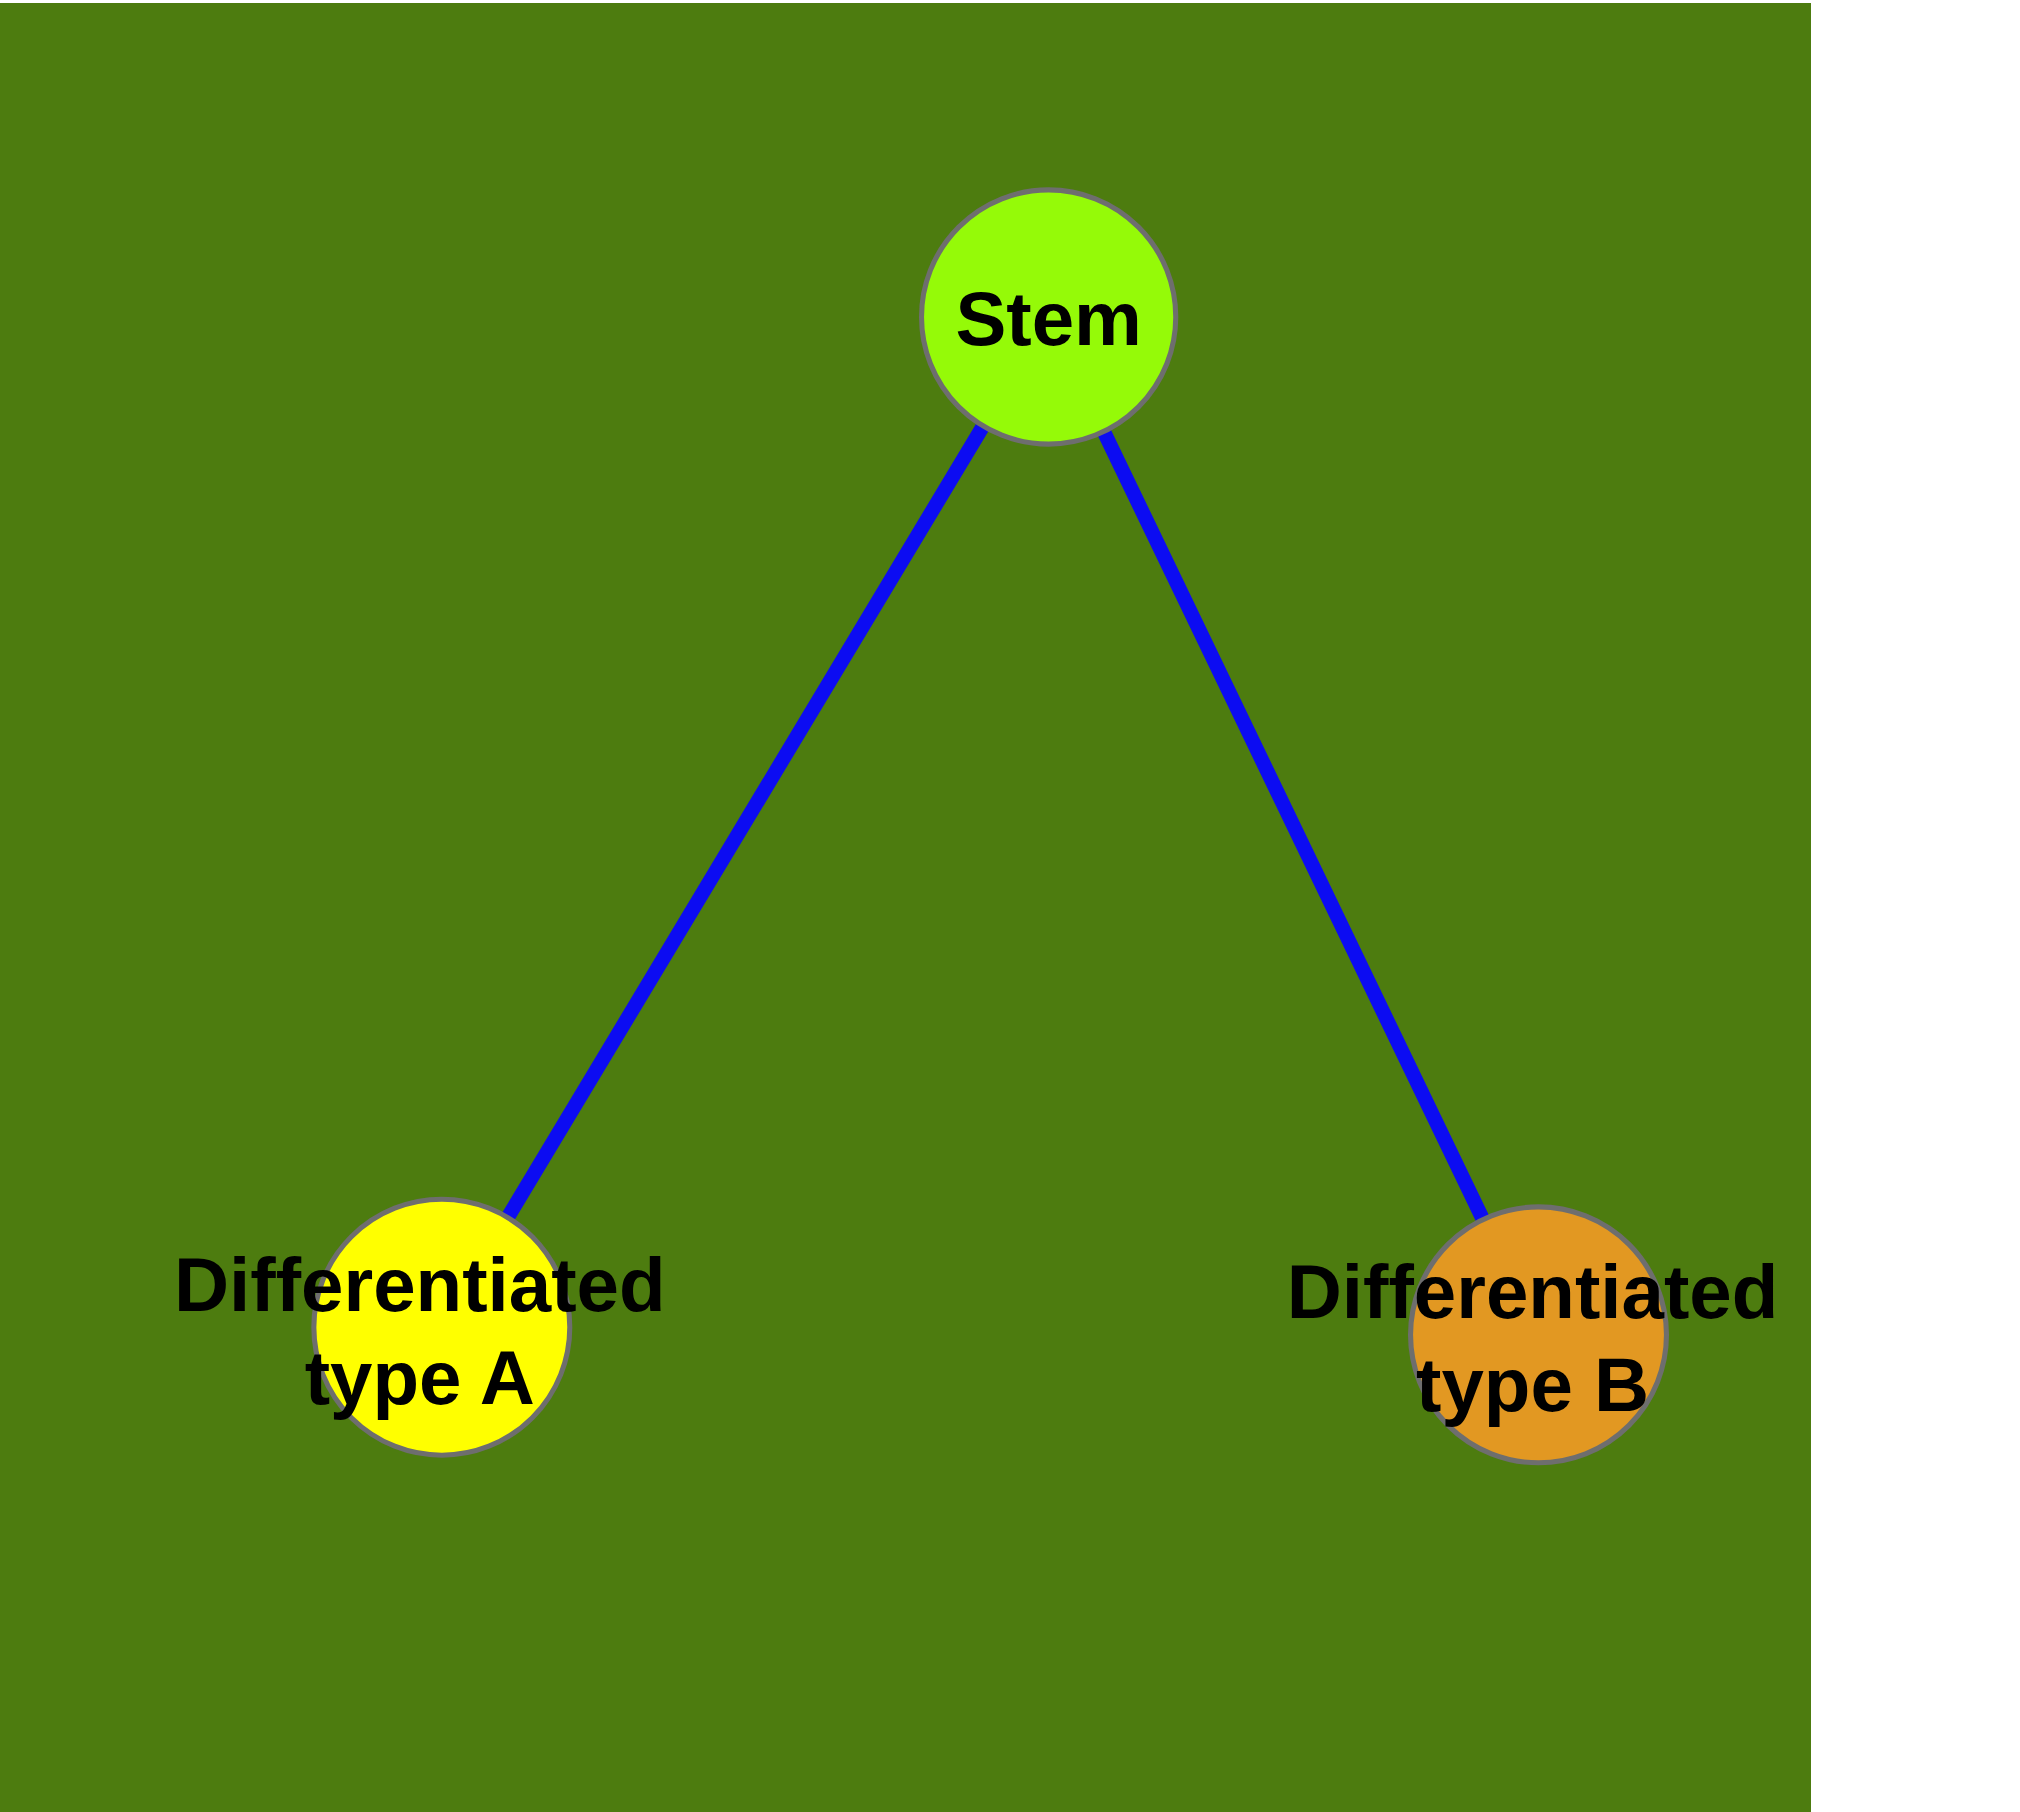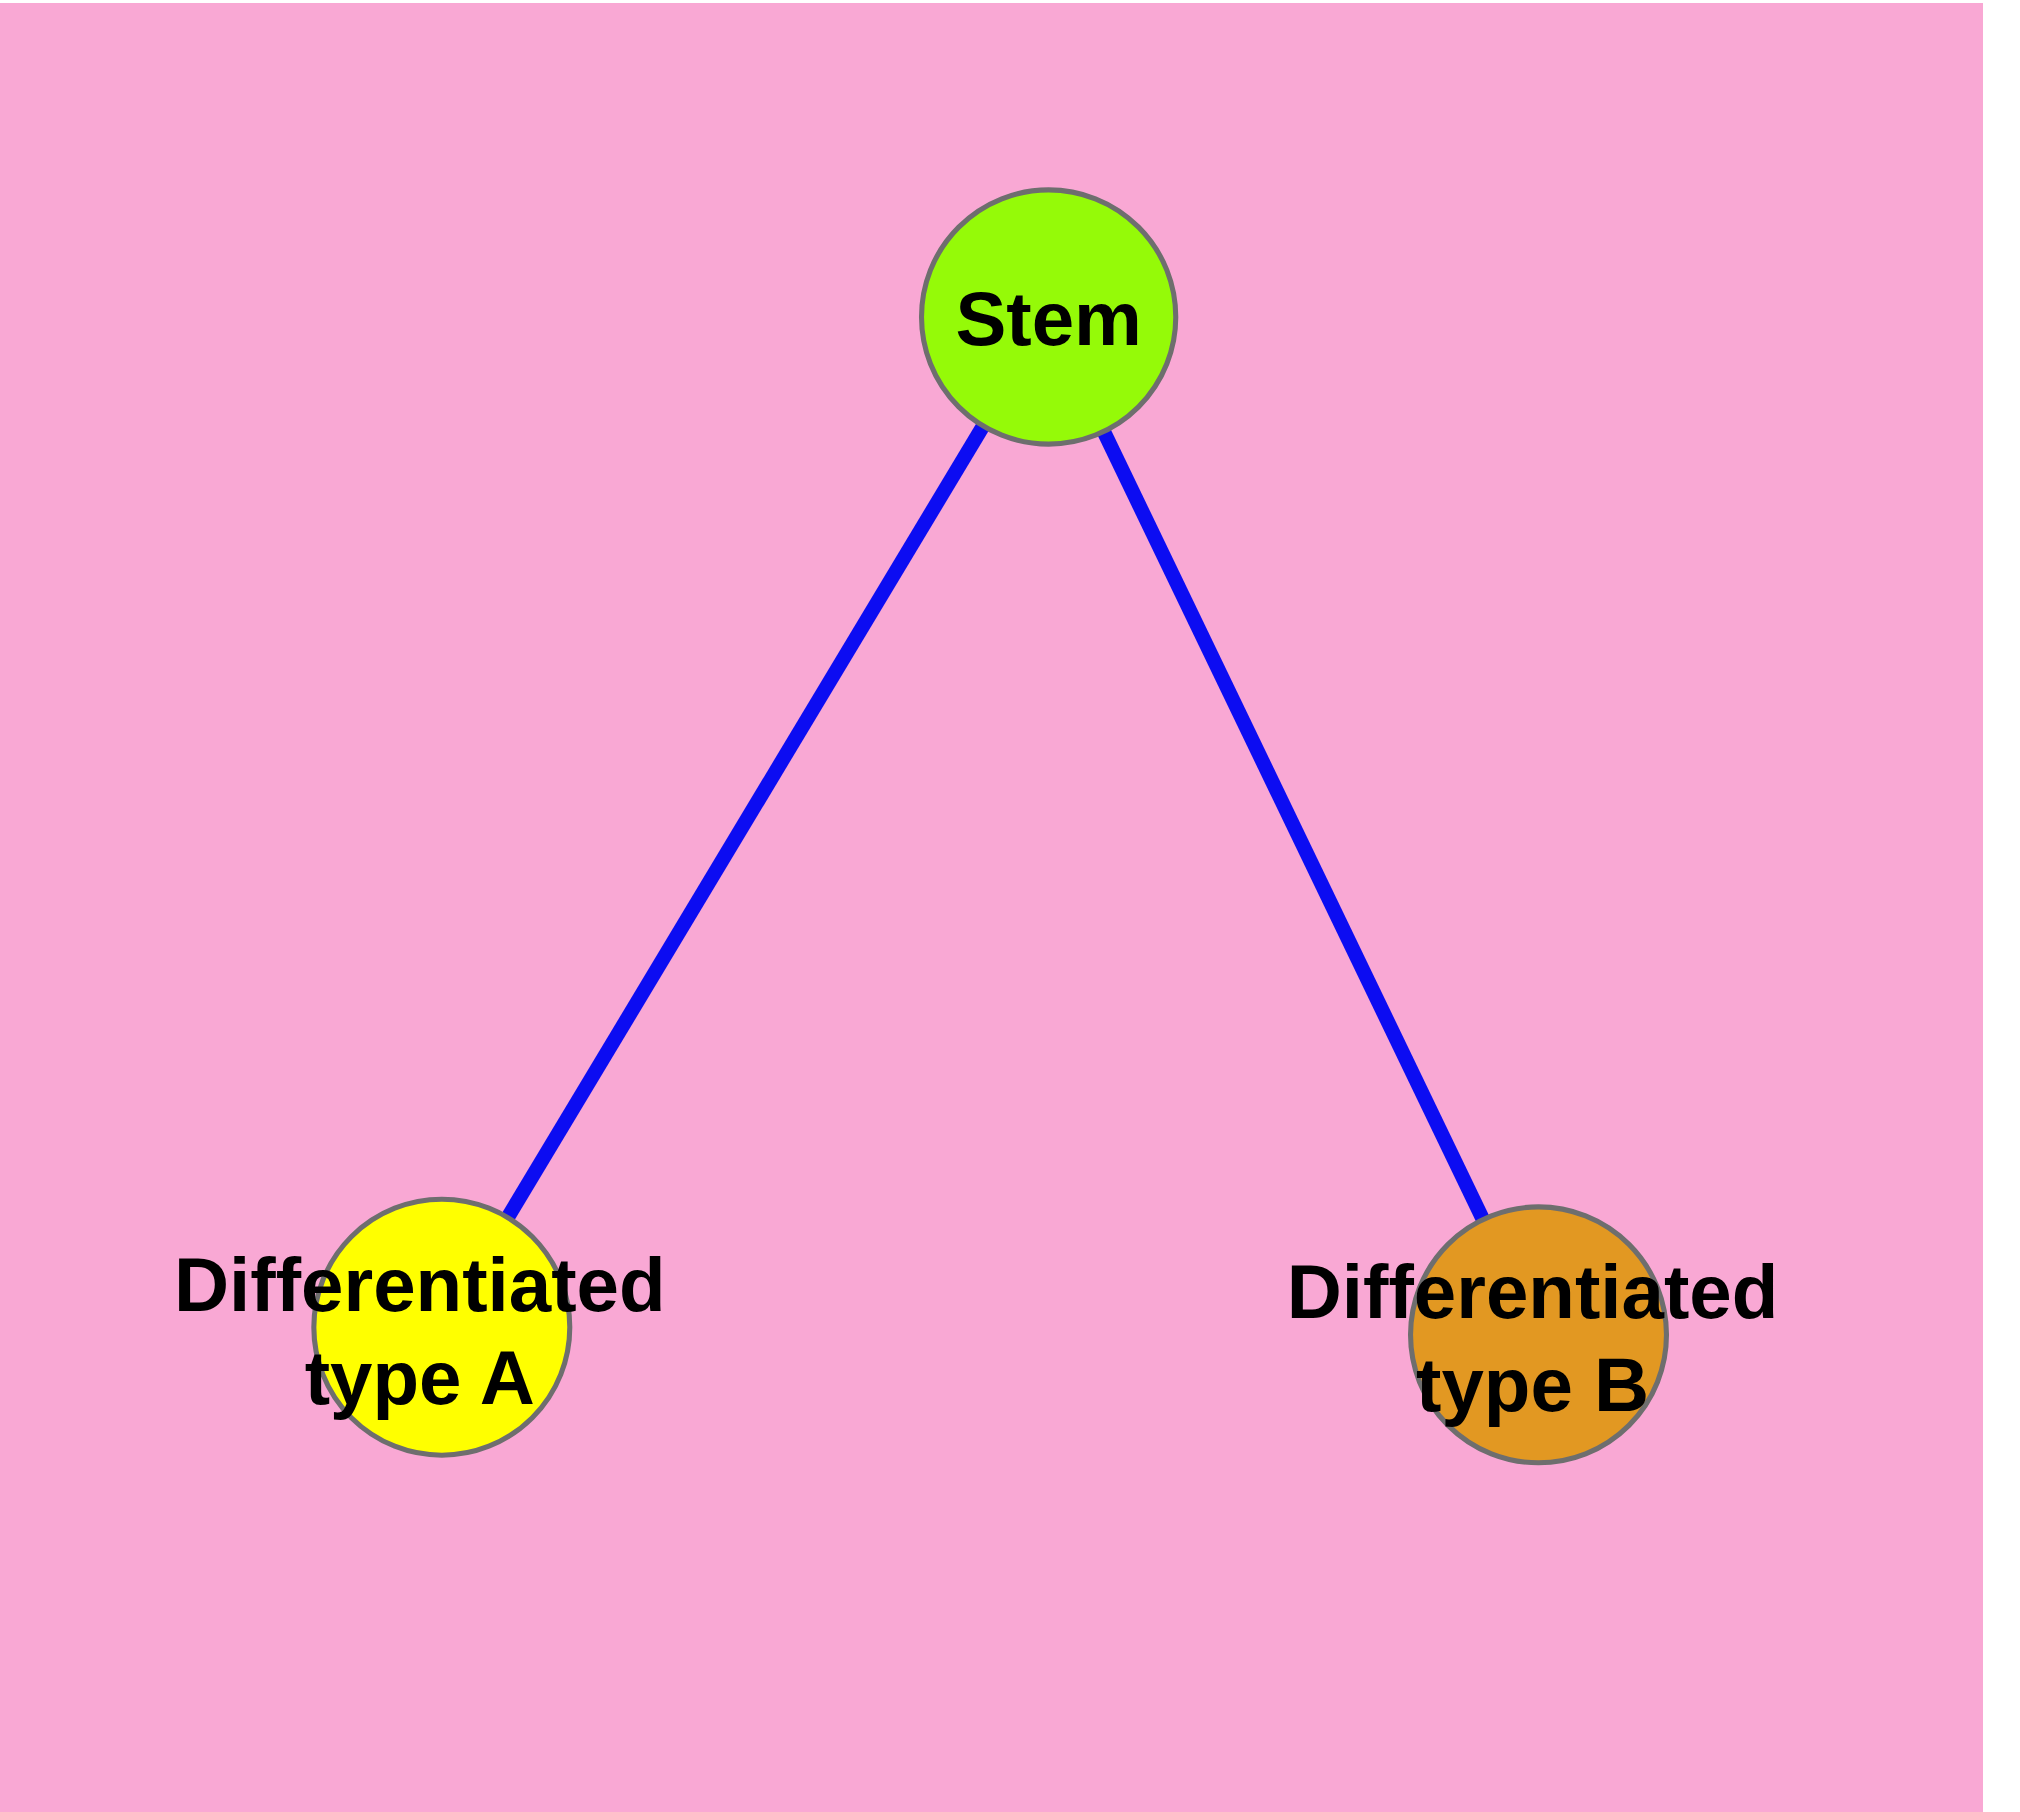--- a/index.html
+++ b/index.html
@@ -5,23 +5,23 @@
   html, body {
     margin: 0;
     padding: 0;
     width: 2021px;
     height: 1812px;
     overflow: hidden;
     font-family: "Liberation Sans", sans-serif;
   }
   .canvas {
     position: relative;
-    width: 1983px;
+    width: 1811px;
     height: 1812px;
-    background: #f9a8d4;
+    background: #4d7c0f;
   }
   .top-strip {
     position: absolute;
     top: 0; left: 0;
     width: 100%;
     height: 3.4px;
     background: #FFFFFF;
   }
   svg.graph {
     position: absolute;

